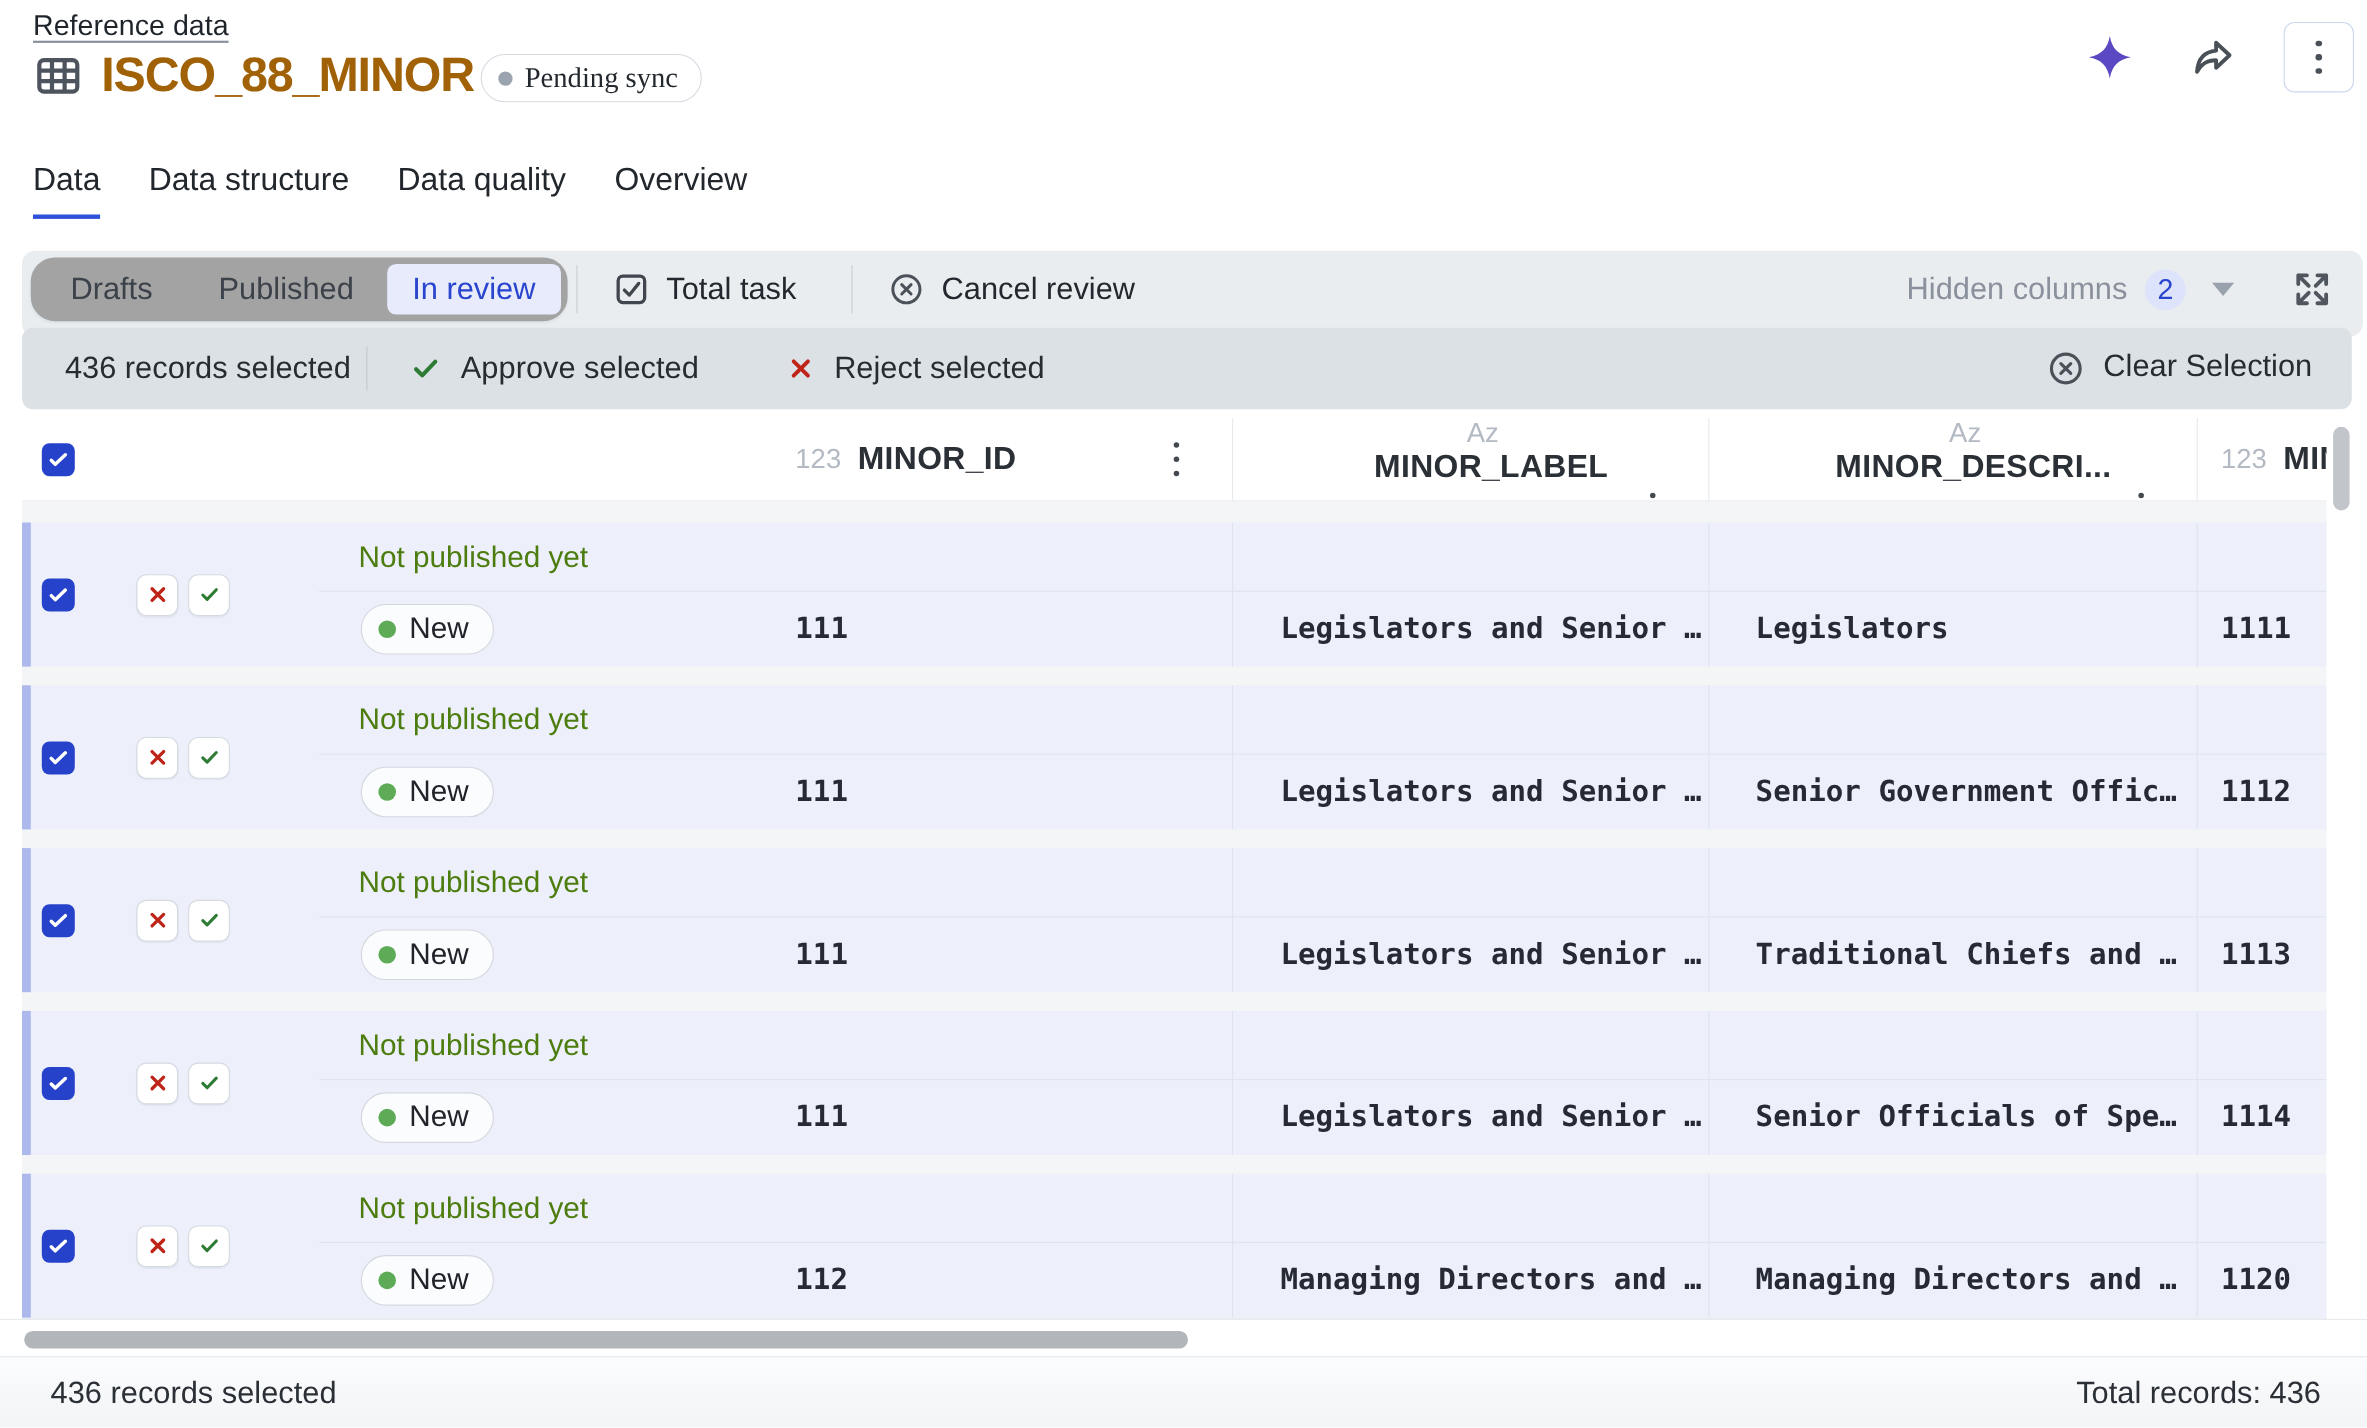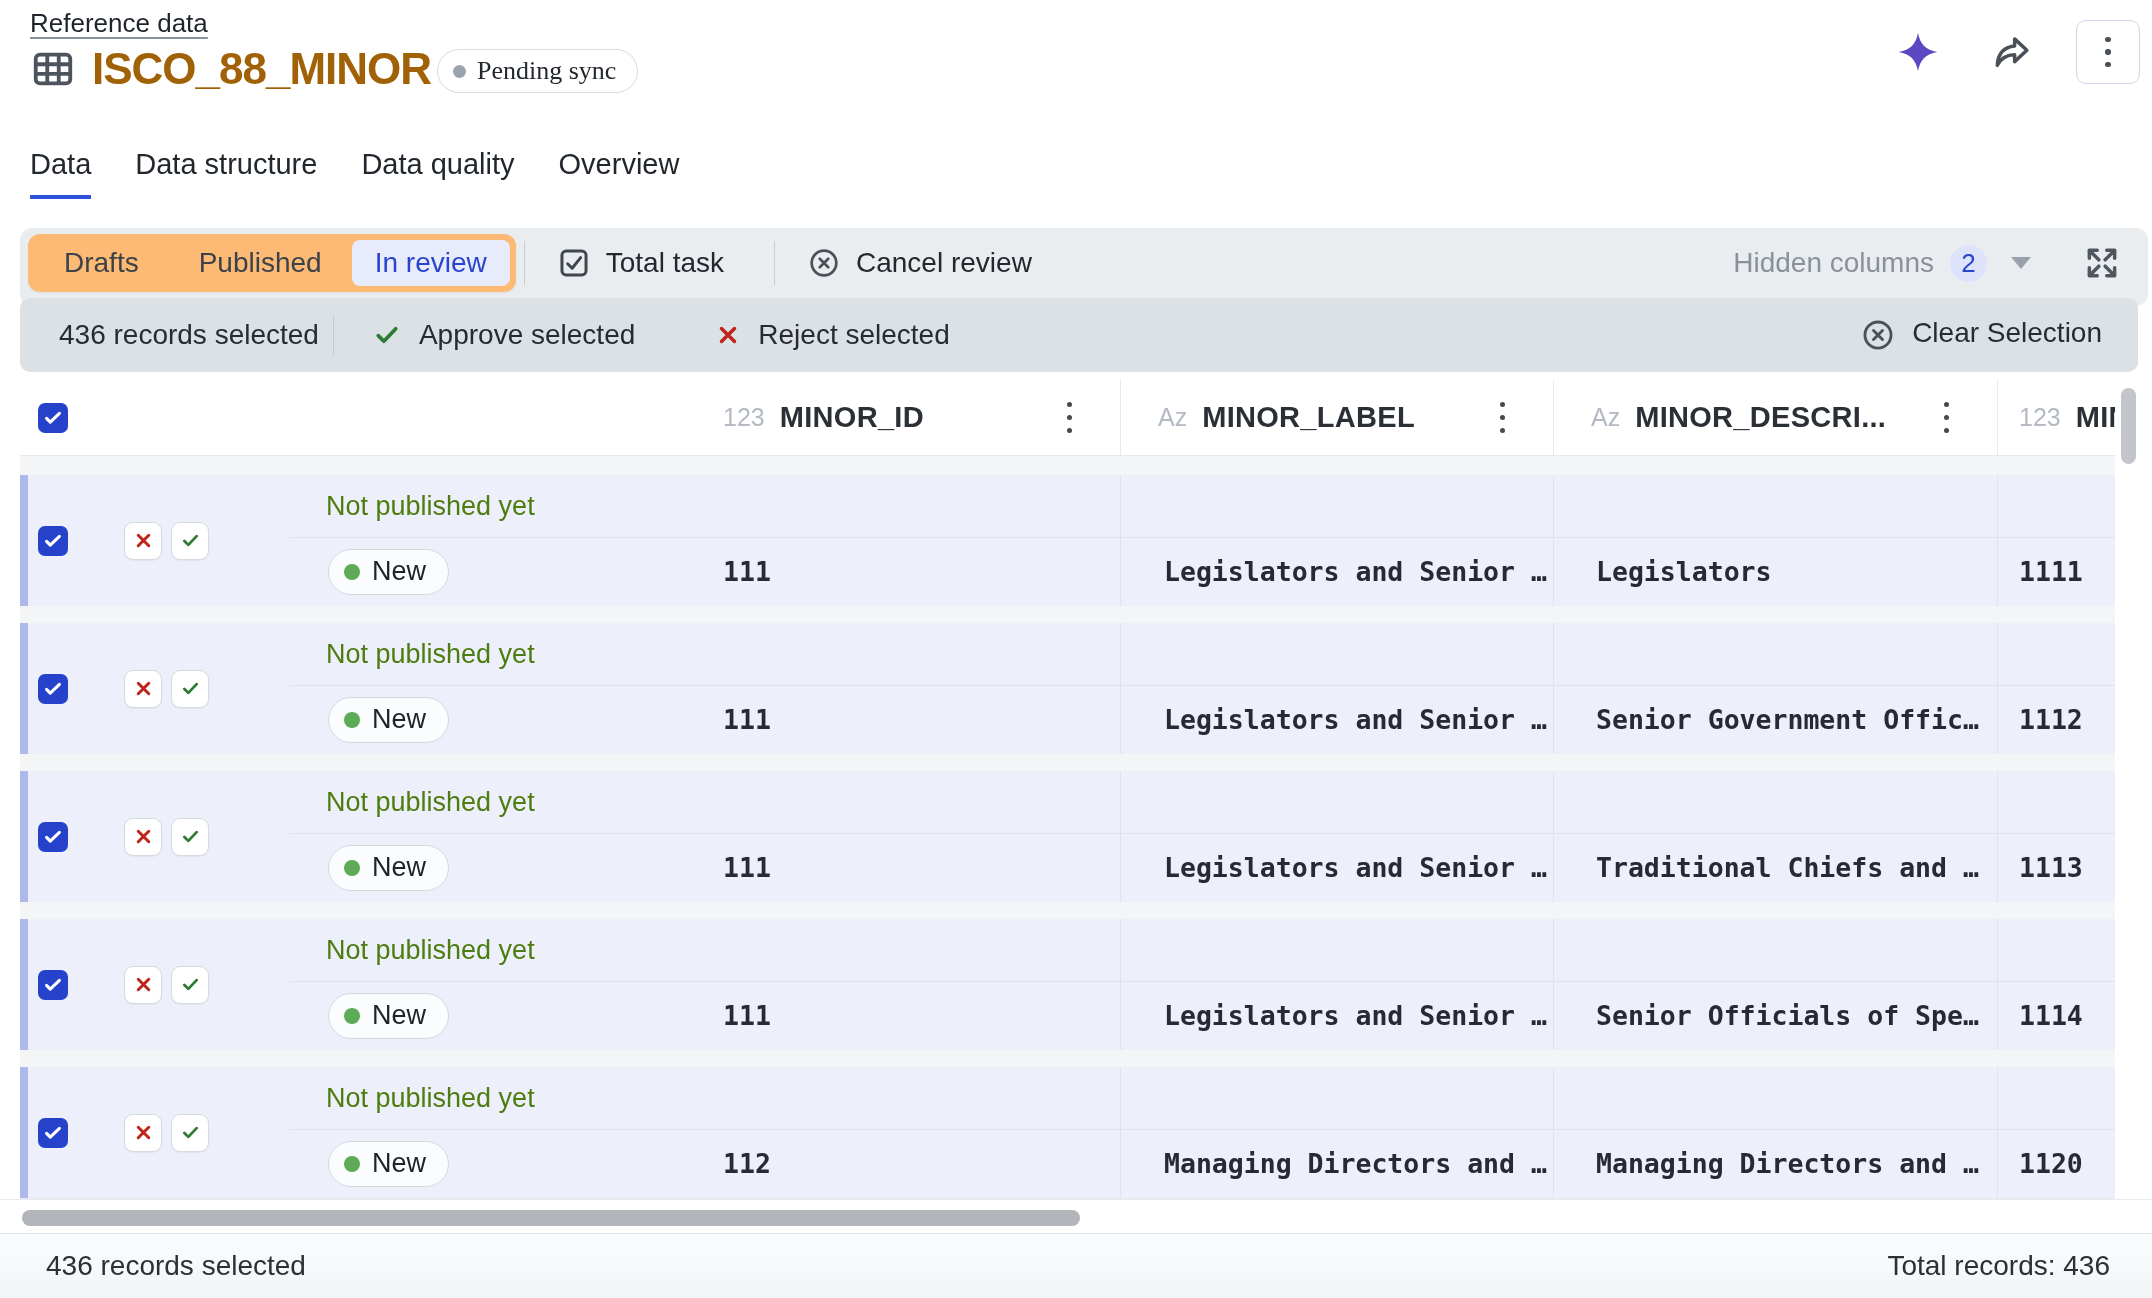--- a/index.html
+++ b/index.html
@@ -37,21 +37,21 @@
   .tabs { position:absolute; left:30px; top:148px; display:flex; gap:44px; }
   .tab { font-size:29px; color:#22272d; padding-bottom:14px; cursor:pointer; border-bottom:4px solid transparent; }
   .tab.active { border-bottom-color:#2d51d9; }
   
   .toolbar {
     position:absolute; left:20px; top:228px; width:2128px; height:78px;
     background:#e9edf0; border-radius:12px; display:flex; align-items:flex-start; z-index:1;
   }
   .toolbar-inner { display:flex; align-items:center; width:100%; height:70px; padding:0 25px 0 8px; }
   .seg {
-    height:58px; margin-top:0; background:#fdba74; border-radius:12px; display:flex; align-items:center;
+    height:58px; margin-top:0; background:#a3a3a3; border-radius:22px; display:flex; align-items:center;
     padding:0 6px; box-shadow:0 1px 2px rgba(20,30,50,.05);
   }
   .seg-item { font-size:28px; color:#3c424a; padding:0 30px; height:46px; display:flex; align-items:center; border-radius:8px; cursor:pointer; }
   .seg-item.active { background:#e7ebfb; color:#2944cd; padding:0 23px; }
   .vdiv { width:1px; height:44px; background:#c9ced5; margin:0 20px 0 8px; }
   .tool-btn { display:flex; align-items:center; gap:15px; font-size:28px; color:#23282f; background:none; border:none; cursor:pointer; padding:0 12px; }
   .tool-btn svg { width:34px; height:34px; }
   .toolbar-right { margin-left:auto; display:flex; align-items:center; cursor:pointer; }
   .hidden-cols-label { font-size:28px; color:#8a919d; }
   .count-badge {
@@ -116,21 +116,21 @@
     background:#fbfcfe; display:flex; align-items:center; gap:12px; padding:0 22px 0 15px;
   }
   .new-dot { width:16px; height:16px; border-radius:50%; background:#5dab57; }
   .new-badge .txt { font-size:27px; color:#20242a; }
   .mono { font-family:"DejaVu Sans Mono", monospace; font-size:26.5px; font-weight:700; color:#262b33; white-space:nowrap; }
   .pad-id { padding-left:23px; }
   .pad-label { padding-left:43px; }
   .pad-descri { padding-left:42px; }
   .pad-last { padding-left:21px; }
   .hpad-id { padding-left:23px; }
-  .hpad-az { padding-left:37px; }
+  .hpad-az { padding-left:37px;flex-direction:column; }
   .hpad-last { padding-left:21px; }
   
   .vscroll-thumb { position:absolute; left:2121px; top:388px; width:15px; height:76px; background:#c2c5ca; border-radius:8px; cursor:pointer; z-index:3; }
   .hscroll-strip { position:absolute; left:0; top:1199px; width:2152px; height:34px; background:#fff; border-top:1px solid #e7eaee; }
   .hscroll-thumb { position:absolute; left:22px; top:10px; width:1058px; height:16px; background:#b2b5b9; border-radius:8px; cursor:pointer; }
   
   .footer {
     position:absolute; left:0; top:1233px; width:2152px; height:65px;
     background:linear-gradient(#fbfcfd,#f2f4f6); border-top:1px solid #e2e5e9;
     display:flex; align-items:center; justify-content:space-between; padding:0 42px 0 46px;

